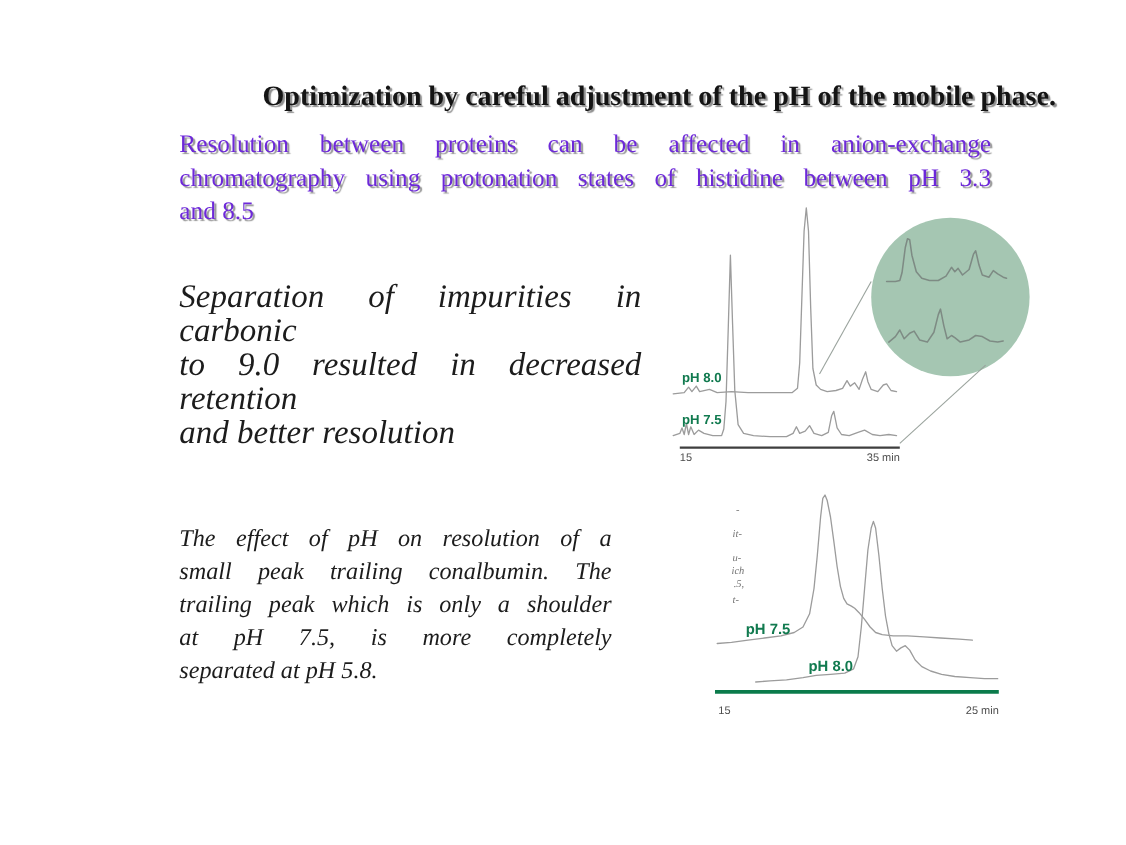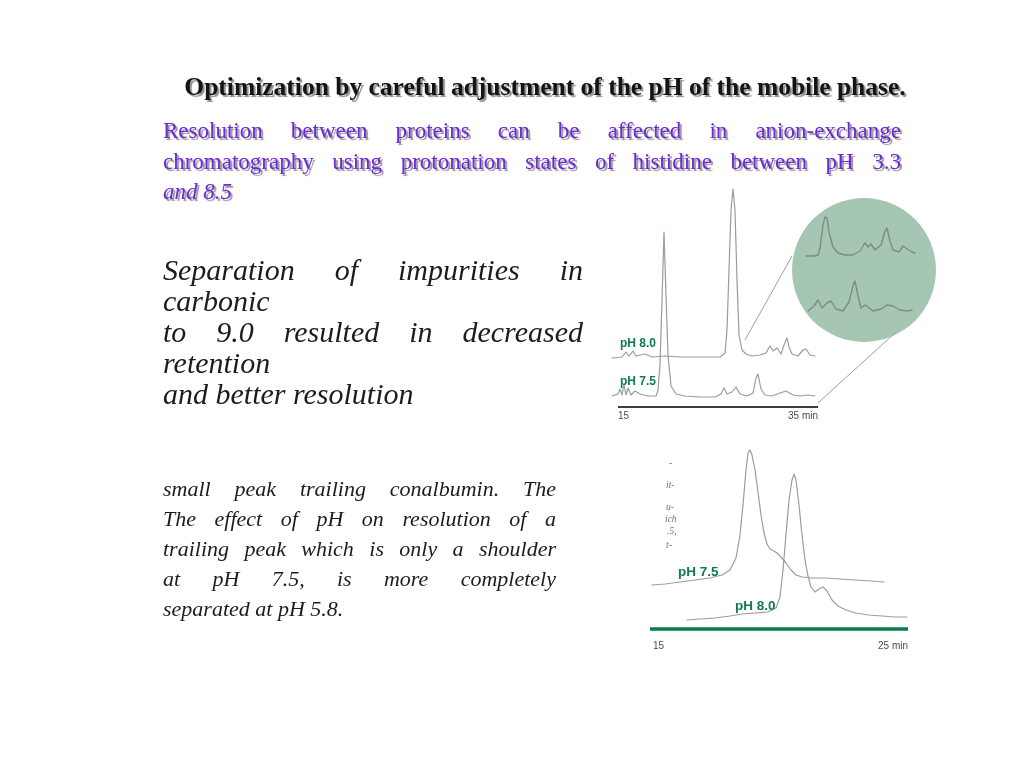--- a/index.html
+++ b/index.html
@@ -2,34 +2,34 @@
 <html><head>
 <meta charset="utf-8">
 <style>
   html,body{margin:0;padding:0;}
   body{
     width:1024px;height:768px;background:#ffffff;position:relative;overflow:hidden;
     font-family:"Liberation Serif", serif;
   }
   .slide{position:absolute;inset:0;background:#ffffff;}
   .title{
-    position:absolute;left:130px;top:71px;width:830px;text-align:center;
+    position:absolute;left:130px;top:71px;width:830px;text-align:right;
     font-weight:bold;font-size:25.5px;line-height:31px;color:#141414;
     text-shadow:2px 2px 1px #8f8f8f;
   }
   .intro{
     position:absolute;left:163px;top:116px;width:738px;
     font-size:23px;line-height:30.5px;color:#6d28d9;
     text-shadow:2px 2px 1px #949494;
   }
   .caption{position:absolute;font-style:italic;color:#1c1c1c;}
   .cap1{left:163px;top:254px;width:420px;font-size:30px;line-height:31px;}
   .cap2{left:163px;top:474px;width:393px;font-size:22px;line-height:30px;}
   .jline{text-align:justify;text-align-last:justify;}
-  .jline.jlast{text-align:center;text-align-last:left;font-style:italic;}
+  .jline.jlast{text-align:center;text-align-last:left;}
   .fig{position:absolute;}
   .fig-top{left:607px;top:183px;width:345px;height:245px;}
   .fig-bottom{left:645px;top:430px;width:285px;height:225px;}
   svg{display:block;width:100%;height:100%;}
 </style>
 </head>
 <body>
 
 <div class="slide">
 
@@ -41,22 +41,22 @@
       <div class="jline jlast">and 8.5</div>
     </div>
 
   <div class="caption cap1">
       <div class="jline">Separation of impurities in carbonic</div>
       <div class="jline">to 9.0 resulted in decreased retention</div>
       <div class="jline jlast">and better resolution</div>
     </div>
 
   <div class="caption cap2">
+      <div class="jline">The effect of pH on resolution of a</div>
       <div class="jline">small peak trailing conalbumin. The</div>
-      <div class="jline">The effect of pH on resolution of a</div>
       <div class="jline">trailing peak which is only a shoulder</div>
       <div class="jline">at pH 7.5, is more completely</div>
       <div class="jline jlast">separated at pH 5.8.</div>
     </div>
 
   <div class="fig fig-top">
     <svg xmlns="http://www.w3.org/2000/svg" viewBox="0 0 345 245">
         <circle cx="257" cy="87" r="72" fill="#a5c6b2"></circle>
         <line x1="138" y1="157" x2="185" y2="73" stroke="#9aa39d" stroke-width="1"></line>
         <line x1="211" y1="220" x2="289" y2="149" stroke="#9aa39d" stroke-width="1"></line>

